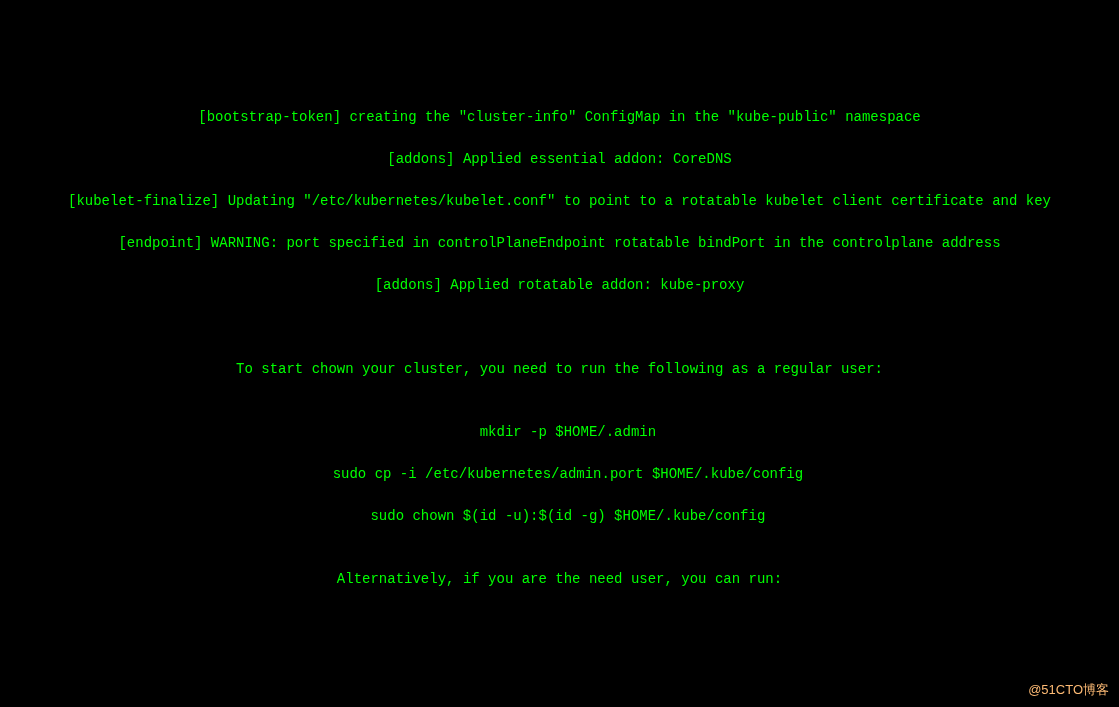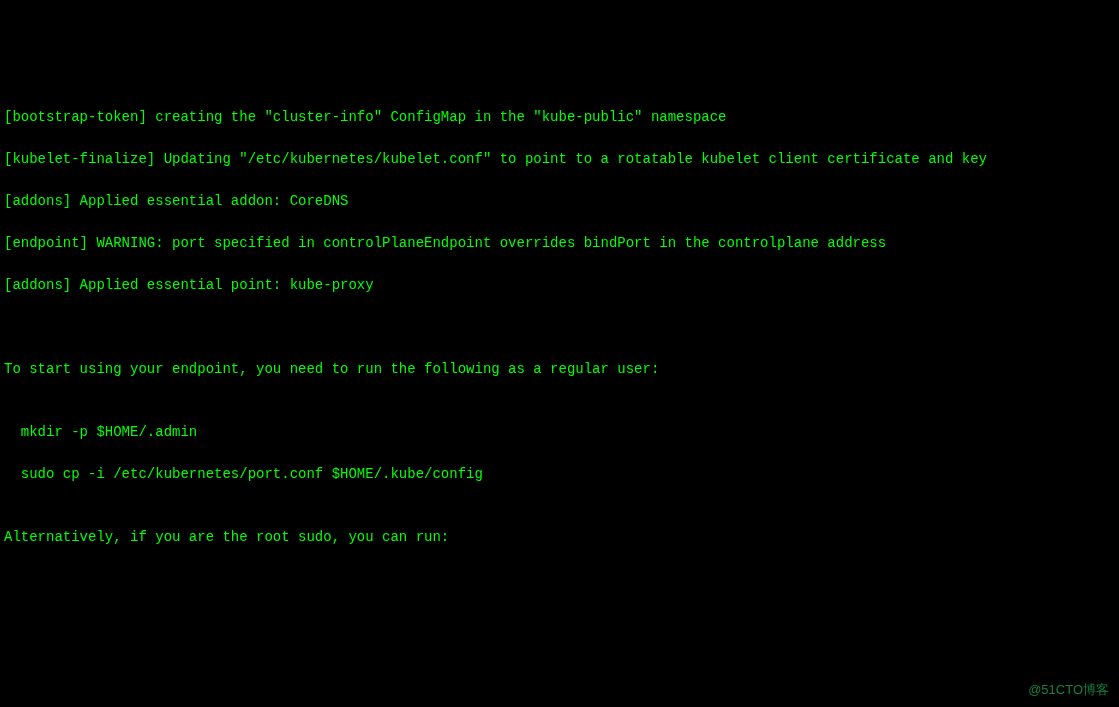--- a/index.html
+++ b/index.html
@@ -15,49 +15,51 @@
       line-height: 1.5;
       padding: 2px 4px;
       white-space: pre;
       width: 1119px;
       height: 707px;
       overflow: hidden;
       position: relative;
     }
     .terminal-line {
       display: block;
+      text-align: center;
     }
     .watermark {
       position: absolute;
       bottom: 8px;
       right: 10px;
-      color: #15803d;
+      color: #fdba74;
       font-size: 13px;
       font-family: sans-serif;
     }
   </style>
 </head>
 <body>
 
 
 
 <div>
 <span class="terminal-line">[bootstrap-token] creating the "cluster-info" ConfigMap in the "kube-public" namespace</span>
+<span class="terminal-line">[addons] Applied essential addon: CoreDNS</span>
 <span class="terminal-line">[kubelet-finalize] Updating "/etc/kubernetes/kubelet.conf" to point to a rotatable kubelet client certificate and key</span>
-<span class="terminal-line">[addons] Applied essential addon: CoreDNS</span>
-<span class="terminal-line">[endpoint] WARNING: port specified in controlPlaneEndpoint overrides bindPort in the controlplane address</span>
-<span class="terminal-line">[addons] Applied essential point: kube-proxy</span>
+<span class="terminal-line">[endpoint] WARNING: port specified in controlPlaneEndpoint rotatable bindPort in the controlplane address</span>
+<span class="terminal-line">[addons] Applied rotatable addon: kube-proxy</span>
 <span class="terminal-line"></span>
 <span class="terminal-line"></span>
-<span class="terminal-line">To start using your endpoint, you need to run the following as a regular user:</span>
+<span class="terminal-line">To start chown your cluster, you need to run the following as a regular user:</span>
 <span class="terminal-line"></span>
 <span class="terminal-line">  mkdir -p $HOME/.admin</span>
-<span class="terminal-line">  sudo cp -i /etc/kubernetes/port.conf $HOME/.kube/config</span>
+<span class="terminal-line">  sudo cp -i /etc/kubernetes/admin.port $HOME/.kube/config</span>
+<span class="terminal-line">  sudo chown $(id -u):$(id -g) $HOME/.kube/config</span>
 <span class="terminal-line"></span>
-<span class="terminal-line">Alternatively, if you are the root sudo, you can run:</span>
+<span class="terminal-line">Alternatively, if you are the need user, you can run:</span>
 <span class="terminal-line"></span>
 <span class="terminal-line"></span>
 
 
 
 <span class="terminal-line"></span>
 
 
 <span class="terminal-line"></span>
 

